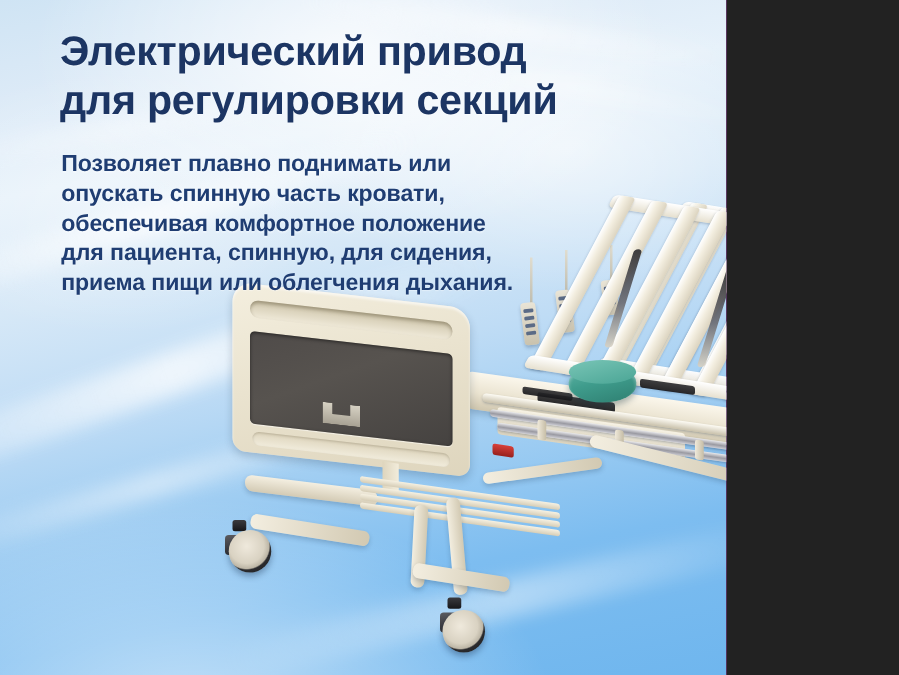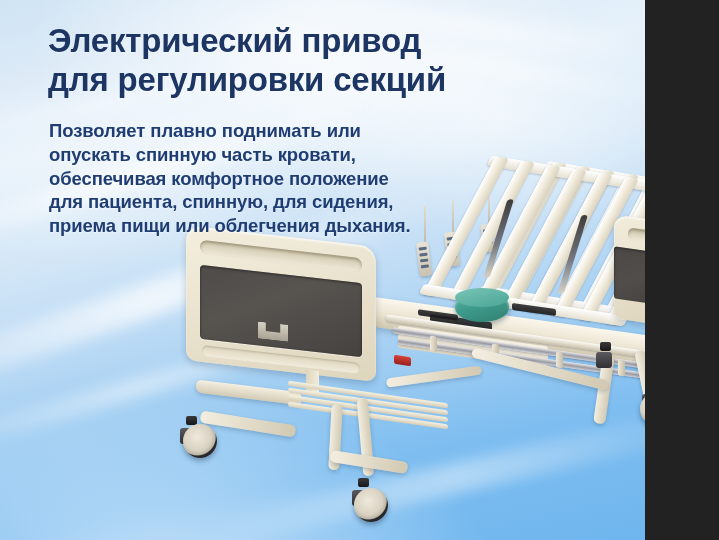--- a/index.html
+++ b/index.html
@@ -7,21 +7,21 @@
     margin: 0;
     padding: 0;
     background: #222;
   }
   body {
     font-family: "Liberation Sans", sans-serif;
   }
 
   .canvas {
     position: relative;
-    width: 645px;
+    width: 581px;
     height: 540px;
     overflow: hidden;
     background: #d946ef;
   }
 
   
   .bg-base {
     position: absolute;
     inset: 0;
     background:

